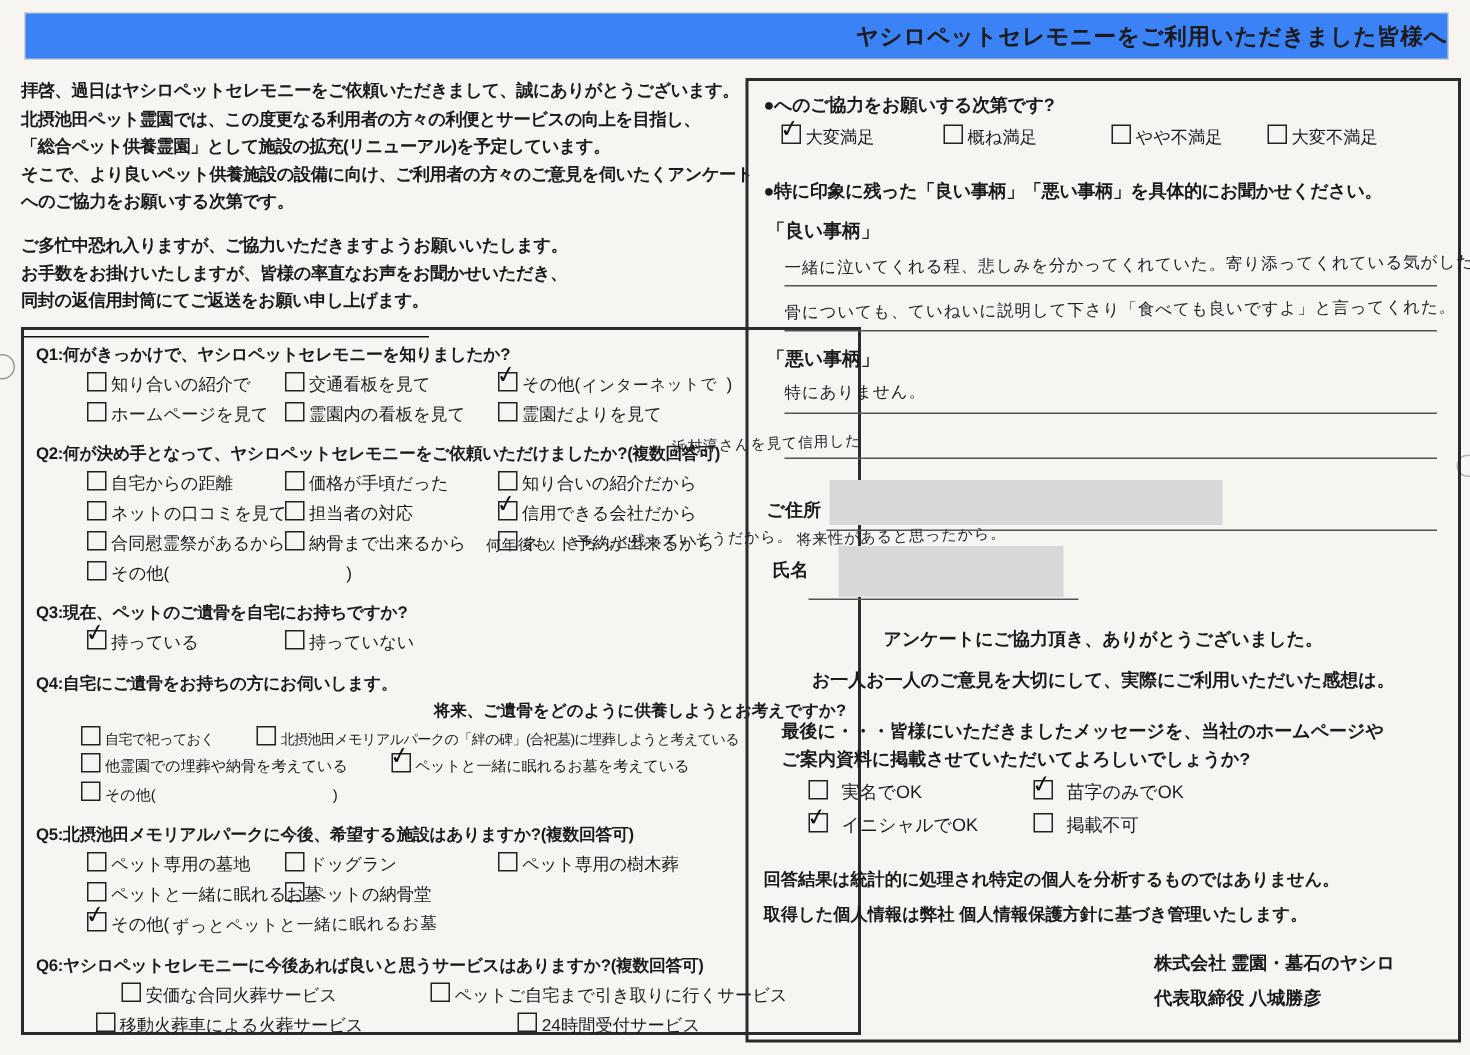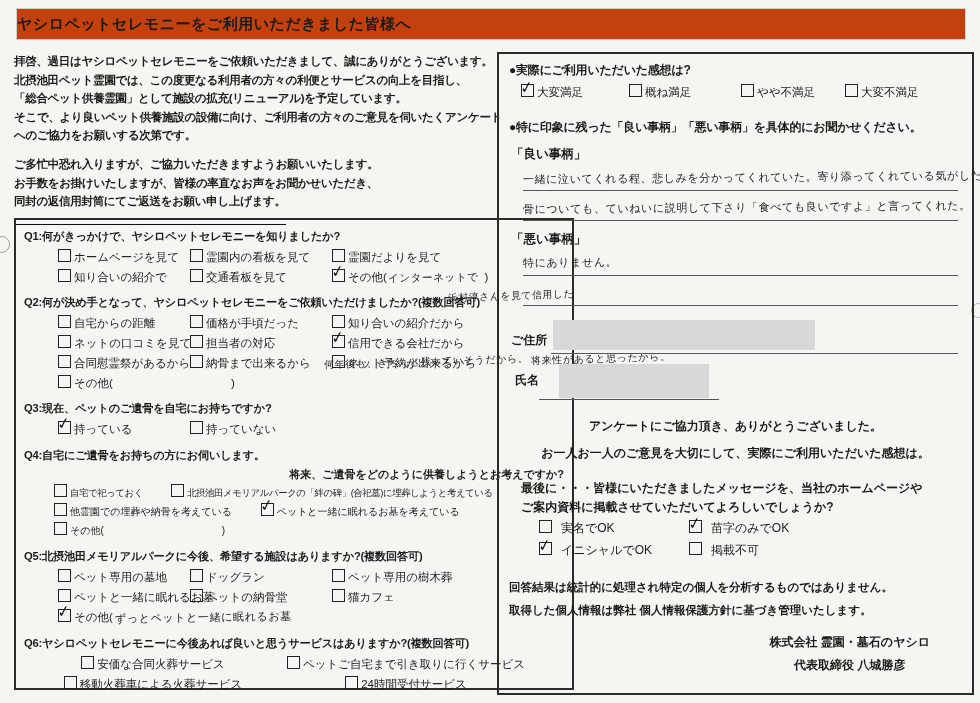--- a/index.html
+++ b/index.html
@@ -4,22 +4,22 @@
 <style>
   html,body{margin:0;padding:0;}
   body{
     width:980px;height:703px;position:relative;overflow:hidden;
     background:#f6f5f2;color:#1b1b1b;
     font-family:"Liberation Sans","DejaVu Sans",sans-serif;
   }
   
   .header-band{
     position:absolute;left:16px;right:14px;top:8px;height:30px;
-    background:#c2410c;border:1px solid #cfcfcf;
-    display:flex;align-items:center;justify-content:flex-start;
+    background:#3b82f6;border:1px solid #cfcfcf;
+    display:flex;align-items:center;justify-content:flex-end;
     font-size:15px;font-weight:bold;letter-spacing:0.5px;
   }
   
   .intro{position:absolute;left:14px;top:52px;width:472px;}
   .intro .il{font-size:11.5px;letter-spacing:-0.3px;font-weight:bold;line-height:18.6px;white-space:nowrap;}
   .intro .gap{height:10px;}
   .intro .ul{display:inline-block;border-bottom:1.6px solid #111;padding-bottom:13px;}
   
   .qbox{
     position:absolute;left:14px;top:218px;width:560px;height:472px;
@@ -65,27 +65,27 @@
   }
   .ans-line .hw{transform:rotate(-0.5deg);}
   .addr-row{position:relative;height:44px;margin-top:12px;}
   .field-label{position:absolute;left:2px;top:14px;font-size:12px;font-weight:bold;}
   .field-line{position:absolute;left:42px;right:4px;bottom:8px;border-bottom:1.2px solid #555;}
   .redact{position:absolute;background:#d8d8d8;}
   .r-addr{left:44px;top:2px;width:262px;height:30px;}
   .r-name{left:50px;top:0px;width:150px;height:34px;}
   .name-line{position:absolute;left:30px;width:180px;bottom:6px;border-bottom:1.2px solid #555;}
   .center-line{text-align:center;font-size:12px;font-weight:bold;line-height:16px;margin-top:12px;white-space:nowrap;}
-  .pub-line{font-size:12px;font-weight:bold;padding-left:12px;line-height:19px;white-space:nowrap;}
+  .pub-line{font-size:12px;font-weight:bold;padding-left:12px;line-height:19px;white-space:nowrap;font-family:Liberation Mono, monospace;}
   .pub-block{margin-top:18px;}
   .pub-row{display:grid;grid-template-columns:150px auto;padding-left:30px;font-size:12px;line-height:22px;margin-top:0;}
   .pub-row .cb{margin-right:9px;}
   .priv{font-size:11.5px;font-weight:600;line-height:21px;margin-top:2px;white-space:nowrap;}
   .priv-block{margin-top:16px;}
-  .signature{position:absolute;right:42px;bottom:16px;text-align:center;font-size:12px;font-weight:bold;line-height:23px;white-space:nowrap;}
+  .signature{position:absolute;right:42px;bottom:16px;text-align:left;font-size:12px;font-weight:bold;line-height:23px;white-space:nowrap;}
   
   .hole{position:absolute;left:-7px;top:236px;width:15px;height:15px;border:1.5px solid #9a9a9a;border-radius:50%;background:#f6f5f2;}
   .hole2{position:absolute;right:-6px;top:303px;width:13px;height:13px;border:1.2px solid #b5b5b5;border-radius:50%;background:#f6f5f2;}
 </style>
 </head>
 <body>
 
 <div class="header-band">
   <span>ヤシロペットセレモニーをご利用いただきました皆様へ</span>
 </div>
@@ -103,28 +103,28 @@
   <div class="il">ご多忙中恐れ入りますが、ご協力いただきますようお願いいたします。</div>
   <div class="il">お手数をお掛けいたしますが、皆様の率直なお声をお聞かせいただき、</div>
   <div class="il"><span class="ul">同封の返信用封筒にてご返送をお願い申し上げます。</span></div>
 </div>
 
 <div class="qbox">
 
   <div class="q1-block">
     <div class="qtitle">Q1:何がきっかけで、ヤシロペットセレモニーを知りましたか?</div>
     <div class="opt-row g3">
+      <span><span class="cb"></span><span>知り合いの紹介で</span></span>
+      <span><span class="cb"></span><span>交通看板を見て</span></span>
+      <span><span class="cb checked"></span><span>その他(</span><span class="hw q1-fill">インターネットで</span><span>)</span></span>
+    </div>
+    <div class="opt-row g3">
       <span><span class="cb"></span><span>ホームページを見て</span></span>
       <span><span class="cb"></span><span>霊園内の看板を見て</span></span>
       <span><span class="cb"></span><span>霊園だよりを見て</span></span>
-    </div>
-    <div class="opt-row g3">
-      <span><span class="cb"></span><span>知り合いの紹介で</span></span>
-      <span><span class="cb"></span><span>交通看板を見て</span></span>
-      <span><span class="cb checked"></span><span>その他(</span><span class="hw q1-fill">インターネットで</span><span>)</span></span>
     </div>
     <div class="q1-note hw">浜村淳さんを見て信用した</div>
   </div>
 
   <div class="q2-block" style="margin-top:8px;">
     <div class="qtitle">Q2:何が決め手となって、ヤシロペットセレモニーをご依頼いただけましたか?(複数回答可)</div>
     <div class="opt-row g3">
       <span><span class="cb"></span><span>自宅からの距離</span></span>
       <span><span class="cb"></span><span>価格が手頃だった</span></span>
       <span><span class="cb"></span><span>知り合いの紹介だから</span></span>
@@ -175,21 +175,20 @@
   <div style="margin-top:9px;">
     <div class="qtitle">Q5:北摂池田メモリアルパークに今後、希望する施設はありますか?(複数回答可)</div>
     <div class="opt-row g3">
       <span><span class="cb"></span><span>ペット専用の墓地</span></span>
       <span><span class="cb"></span><span>ドッグラン</span></span>
       <span><span class="cb"></span><span>ペット専用の樹木葬</span></span>
     </div>
     <div class="opt-row g3">
       <span><span class="cb"></span><span>ペットと一緒に眠れるお墓</span></span>
       <span><span class="cb"></span><span>ペットの納骨堂</span></span>
-      <span><span class="cb"></span><span>猫カフェ</span></span>
     </div>
     <div class="opt-row">
       <span><span class="cb checked"></span><span>その他(</span><span class="hw q5-fill">ずっとペットと一緒に眠れるお墓</span></span>
     </div>
   </div>
 
   <div style="margin-top:9px;">
     <div class="qtitle">Q6:ヤシロペットセレモニーに今後あれば良いと思うサービスはありますか?(複数回答可)</div>
     <div class="opt-row g2">
       <span><span class="cb"></span><span>安価な合同火葬サービス</span></span>
@@ -198,21 +197,21 @@
     <div class="opt-row g2">
       <span><span class="cb"></span><span>移動火葬車による火葬サービス</span></span>
       <span><span class="cb"></span><span>24時間受付サービス</span></span>
     </div>
   </div>
 
 </div>
 
 <div class="rbox">
 
-  <div class="rtitle">●実際にご利用いただいた感想は?</div>
+  <div class="rtitle">●へのご協力をお願いする次第です?</div>
   <div class="imp-row">
     <span><span class="cb checked"></span><span>大変満足</span></span>
     <span><span class="cb"></span><span>概ね満足</span></span>
     <span><span class="cb"></span><span>やや不満足</span></span>
     <span><span class="cb"></span><span>大変不満足</span></span>
   </div>
 
   <div class="rtitle fb-title">●特に印象に残った「良い事柄」「悪い事柄」を具体的にお聞かせください。</div>
 
   <div class="sec-label">「良い事柄」</div>

